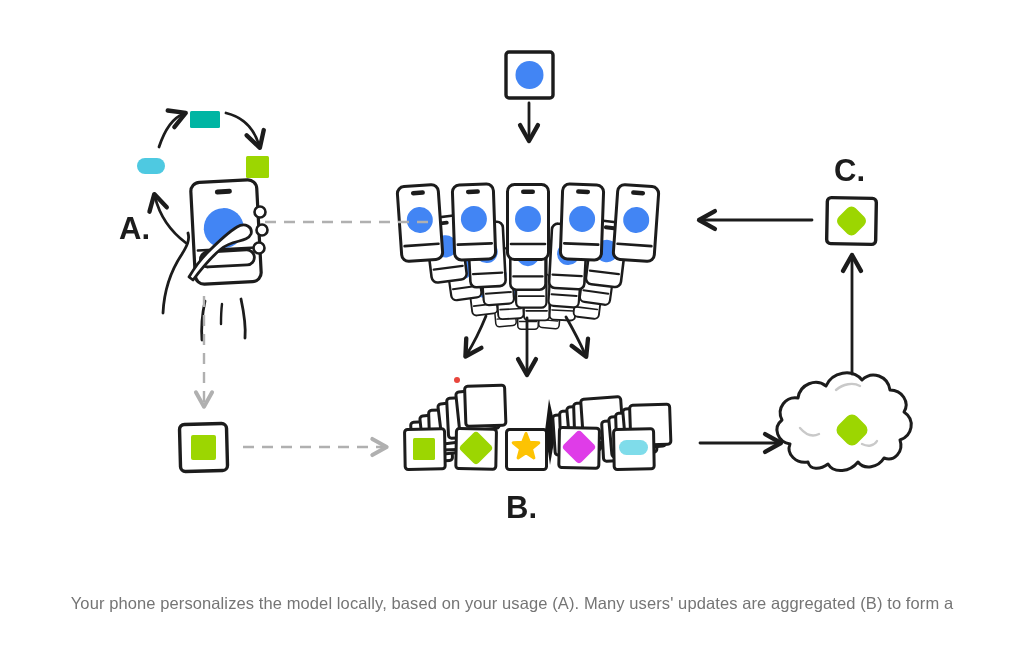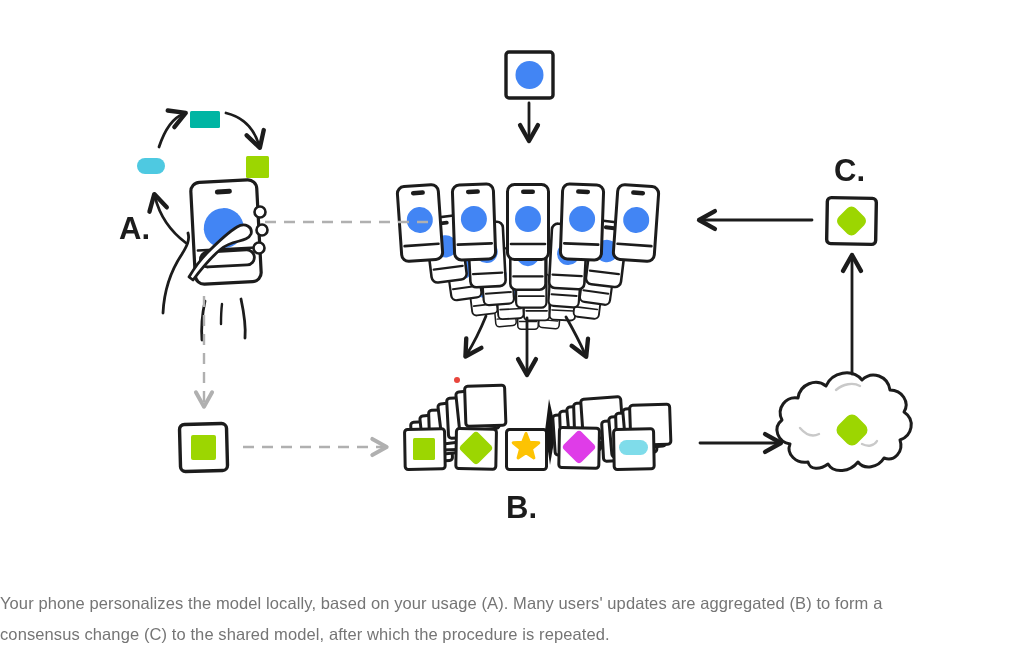--- a/index.html
+++ b/index.html
@@ -1,19 +1,19 @@
 <!DOCTYPE html>
 <html><head>
 <meta charset="utf-8">
 <style>
   html,body{margin:0;padding:0;background:#ffffff;}
   .stage{position:relative;width:1024px;height:658px;background:#fff;overflow:hidden;
          font-family:"Liberation Sans", sans-serif;}
   .diagram-svg{position:absolute;left:0;top:0;}
-  .caption{position:absolute;left:0;top:588px;width:1024px;text-align:left;
+  .caption{position:absolute;left:0;top:588px;width:1024px;text-align:center;
            color:#757575;font-size:16.5px;line-height:31px;letter-spacing:0.1px;}
   .step-label{font-family:"Liberation Sans", sans-serif;font-weight:bold;font-size:31px;fill:#1c1c1c;}
   .ink{stroke:#1c1c1c;fill:none;stroke-linecap:round;stroke-linejoin:round;}
   .dash{stroke:#b0b0b0;fill:none;stroke-width:2.4;stroke-dasharray:11 8;}
 </style>
 </head>
 <body>
 
 <div class="stage">
 
@@ -183,16 +183,15 @@
   <g>
     <rect x="827" y="198" width="49" height="46" rx="4" fill="#fff" stroke="#1c1c1c" stroke-width="3.4" transform="rotate(1 851 221)"></rect>
     <rect x="-12" y="-12" width="24" height="24" rx="6" transform="translate(851.5,221) rotate(45)" fill="#9cd601"></rect>
   </g>
 
   <path d="M812,220 L702,220" class="ink" stroke-width="2.8" marker-end="url(#ahB)"></path>
 </svg>
 
 <div class="caption">
   <div>Your phone personalizes the model locally, based on your usage (A). Many users' updates are aggregated (B) to form a</div>
-  <div>consensus change (C) to the shared model, after which the procedure is repeated.</div>
 </div>
 
 </div>
 
 </body></html>

